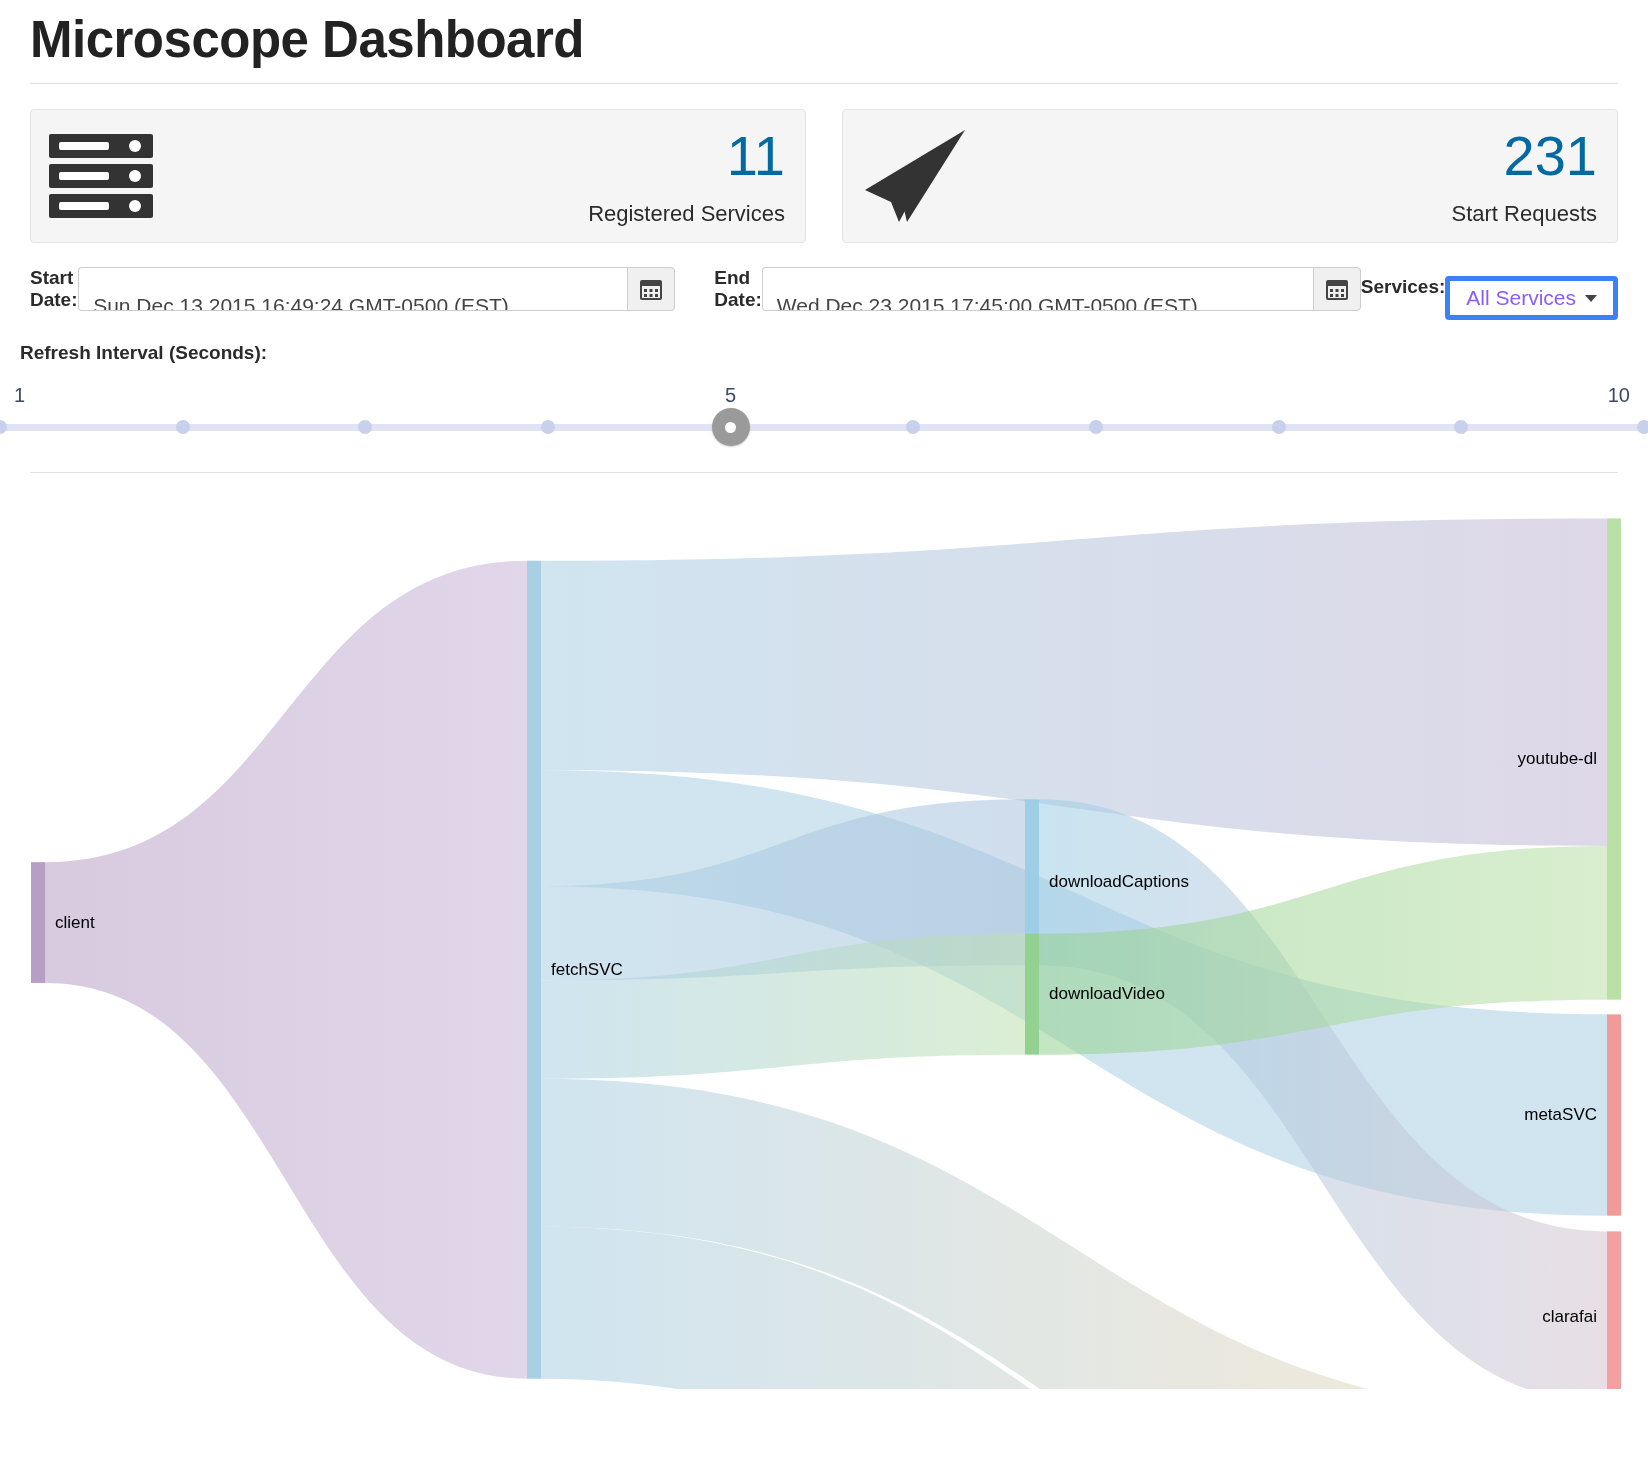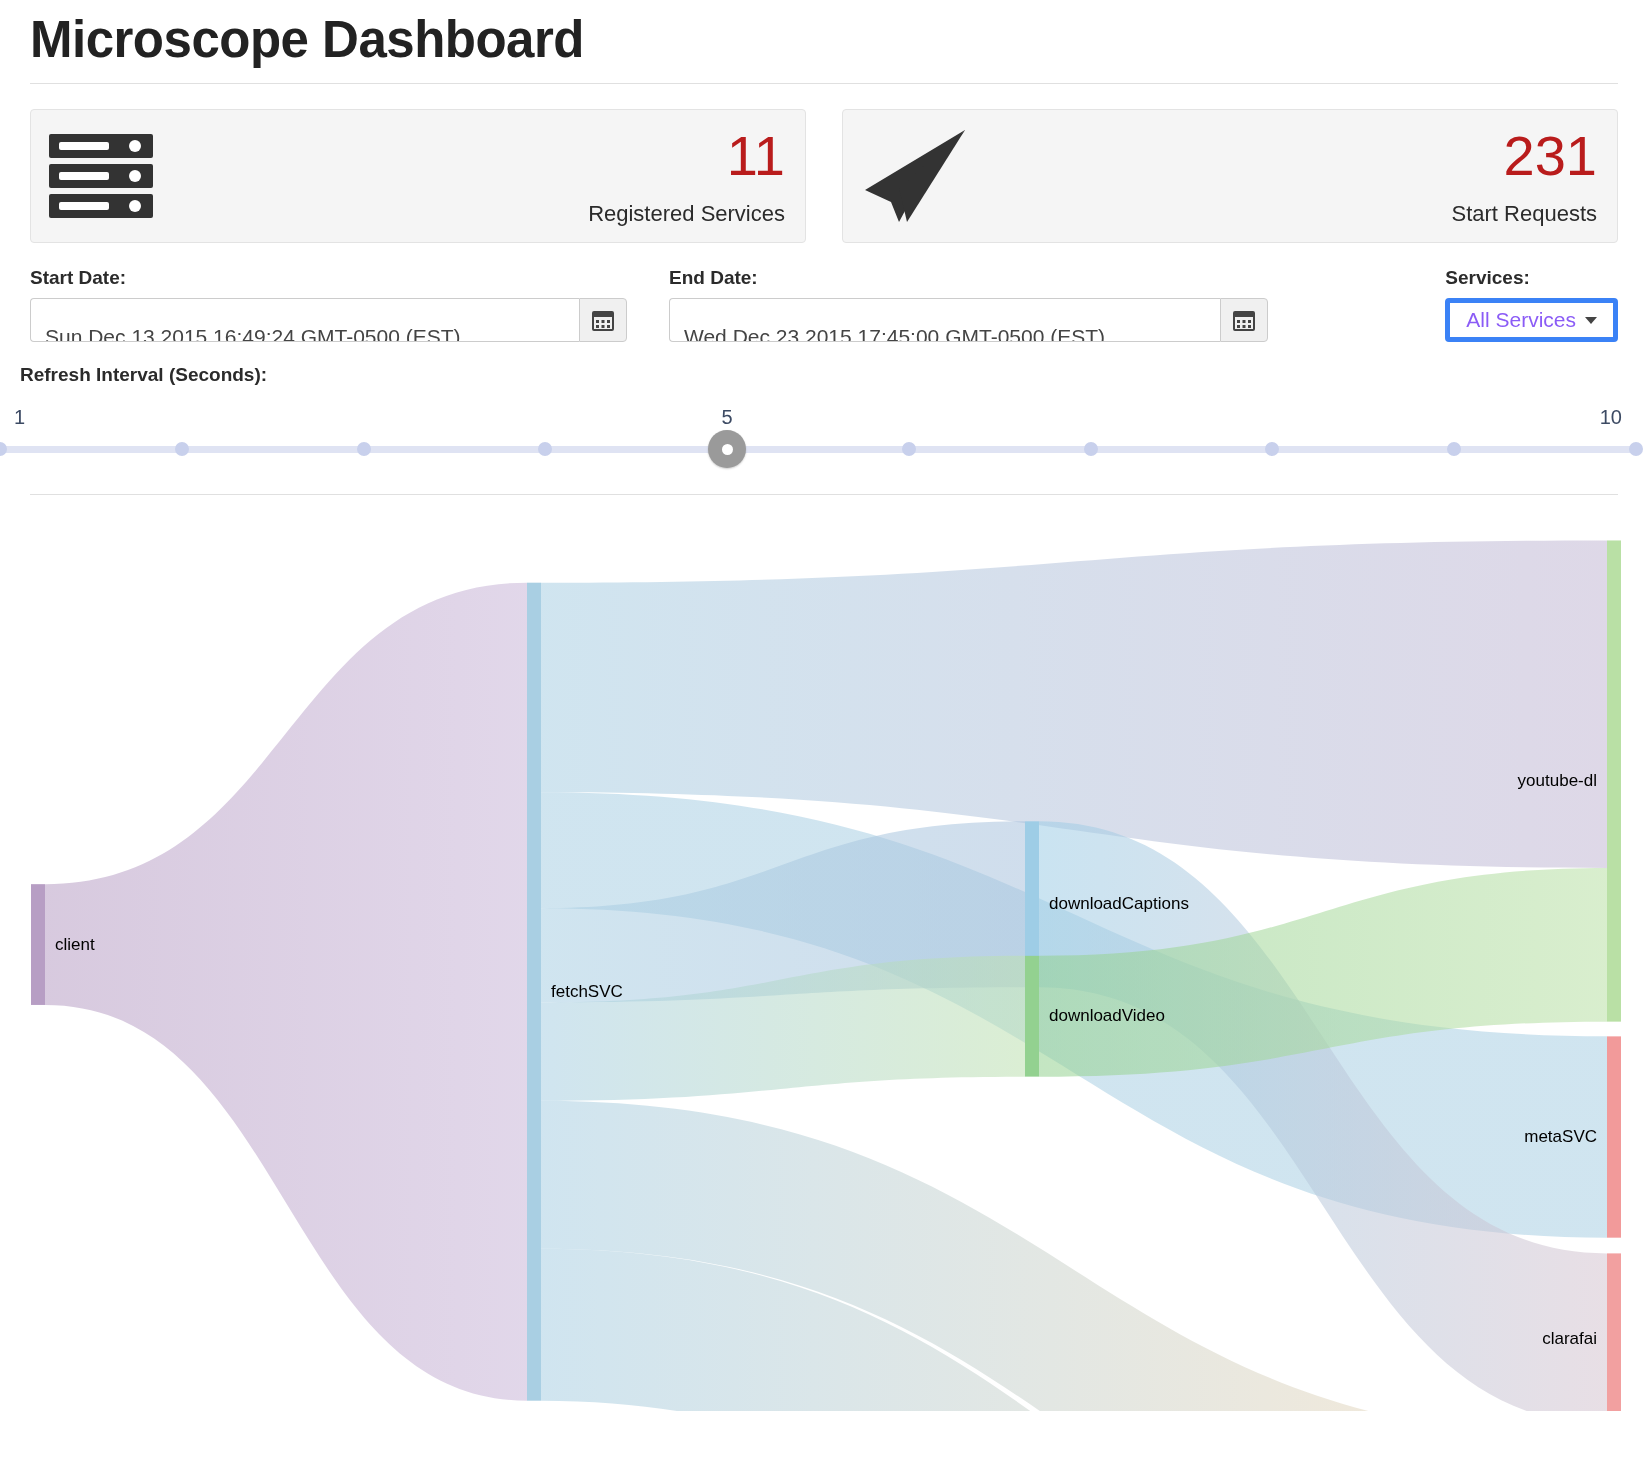--- a/index.html
+++ b/index.html
@@ -63,21 +63,21 @@
     justify-content: flex-start;
     width: 120px;
   }
   .stat-text {
     text-align: right;
     line-height: 1.0;
   }
   .stat-value {
     font-size: 56px;
     font-weight: normal;
-    color: #b91c1c;
+    color: #0369a1;
     display: block;
     line-height: 1.05;
   }
   .stat-label {
     font-size: 22px;
     color: #2b2b2b;
     display: block;
     margin-top: 18px;
   }
 
@@ -87,21 +87,21 @@
 
   
   .filters {
     display: flex;
     padding: 24px 30px 0 30px;
     box-sizing: border-box;
     align-items: flex-end;
   }
   .field {
     display: flex;
-    flex-direction: column;
+    flex-direction: row;
     justify-content: flex-end;
   }
   .field-label {
     font-size: 19px;
     font-weight: bold;
     color: #2b2b2b;
     margin-bottom: 9px;
   }
   .input-group {
     display: flex;
@@ -157,21 +157,21 @@
   .caret {
     width: 0; height: 0;
     border-left: 6px solid transparent;
     border-right: 6px solid transparent;
     border-top: 7px solid #444444;
     display: inline-block;
   }
 
   
   .slider-section {
-    padding: 22px 12px 0 0;
+    padding: 22px 4px 0 0;
   }
   .slider-label {
     font-size: 19px;
     font-weight: bold;
     color: #2b2b2b;
     padding-left: 20px;
   }
   .slider-wrap {
     position: relative;
     height: 78px;

